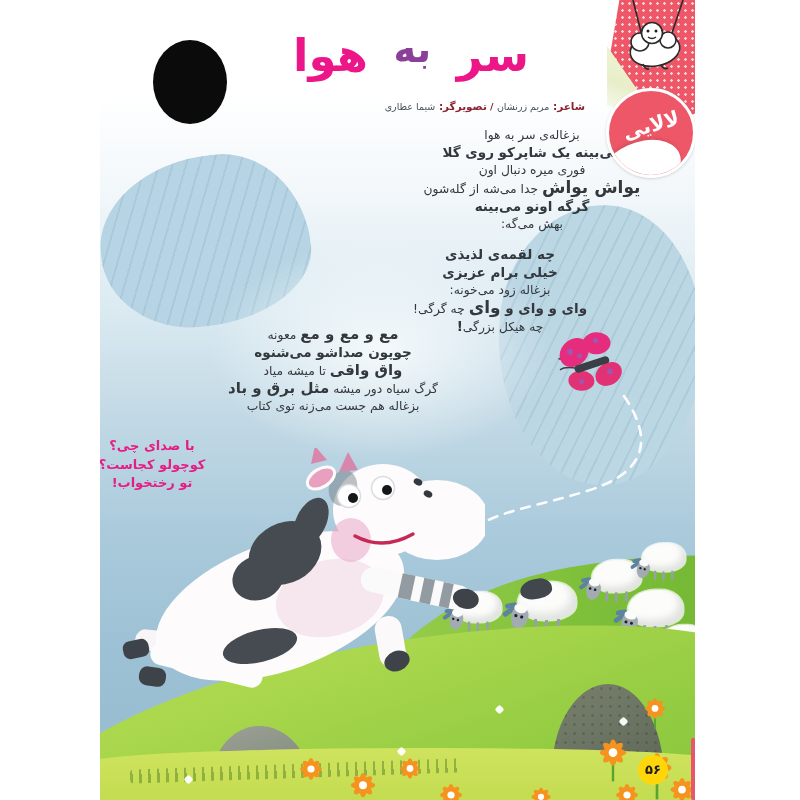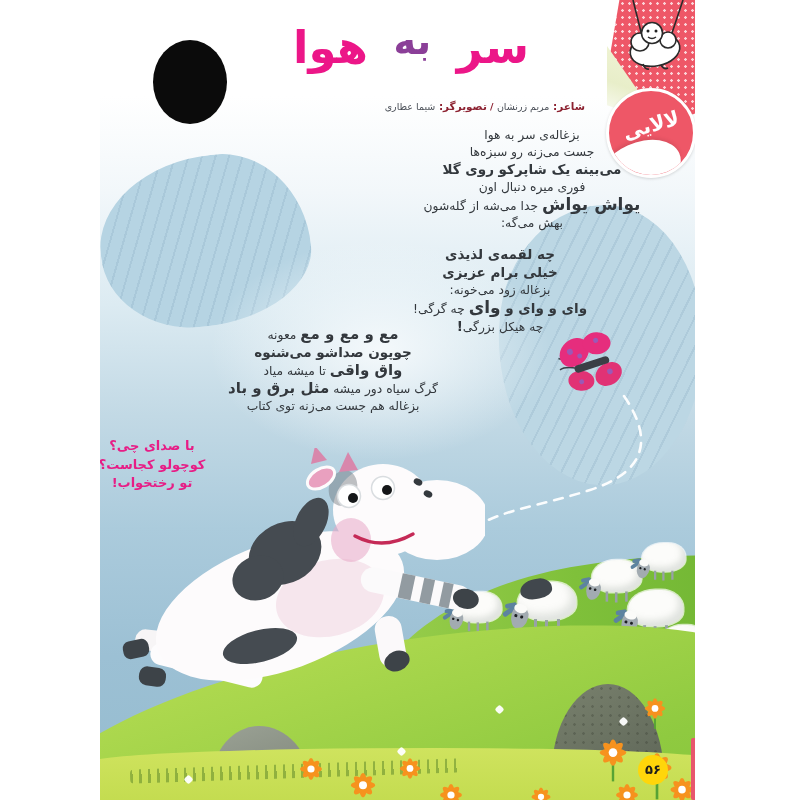--- a/index.html
+++ b/index.html
@@ -58,21 +58,21 @@
     box-shadow:11px 1px 0 #98a1a7,23px 0 0 #98a1a7}
   .sh-patch{position:absolute;left:2px;top:-3px;width:32px;height:20px;background:#41474d;
     border-radius:55% 45% 50% 50%/60% 55% 45% 50%;transform:rotate(-10deg);z-index:1}
   
   .goat-svg{position:absolute;left:15px;top:448px;z-index:10}
   .trail-svg{position:absolute;left:0;top:0;z-index:2;pointer-events:none}
   .butterfly-svg{position:absolute;left:452px;top:326px;z-index:3}
   
   .black-circle{position:absolute;left:53px;top:40px;width:74px;height:84px;background:#0b0b0b;
     border-radius:50%;z-index:21}
-  .title{position:absolute;left:141px;top:18px;width:340px;direction:rtl;text-align:center;
+  .title{position:absolute;left:141px;top:26px;width:340px;direction:rtl;text-align:center;
     font-size:45px;font-weight:800;z-index:20;letter-spacing:-1px;line-height:60px}
   .t-pink{color:#ec1688}
   .t-purple{color:#8b3f98;position:relative;top:-9px;margin:0 10px;font-size:.85em}
   .credits{position:absolute;left:140px;top:100px;width:345px;direction:rtl;text-align:right;
     font-size:9.5px;color:#4a4f57;z-index:20}
   .seg-c-maroon{color:#8c2130;font-weight:700}
   
   .corner{position:absolute;left:505px;top:0;width:90px;height:132px;z-index:21}
   .corner-pink{position:absolute;inset:0;background-color:#ee5767;
     background-image:radial-gradient(circle,rgba(255,255,255,.75) 1.1px,transparent 1.5px);
@@ -372,24 +372,24 @@
     </svg>
   </div>
 
   <div class="badge">
     <div class="badge-label">لالایی</div>
     <div class="badge-curl"></div>
   </div>
 
   <div class="stanza s1">
     <div class="pline">بزغاله‌ی سر به هوا</div>
-    <div class="pline">جست می‌زنه رو سبزه‌ها</div>
     <div class="pline"><span class="seg-b">می‌بینه یک شاپرکو روی گلا</span></div>
     <div class="pline">فوری میره دنبال اون</div>
     <div class="pline"><span class="seg-b seg-xl">یواش یواش</span><span> جدا می‌شه از گله‌شون</span></div>
+    <div class="pline"><span class="seg-b">گرگه اونو می‌بینه</span></div>
     <div class="pline">بهش می‌گه:</div>
   </div>
   <div class="stanza s2">
     <div class="pline"><span class="seg-b">چه لقمه‌ی لذیذی</span></div>
     <div class="pline"><span class="seg-b">خیلی برام عزیزی</span></div>
     <div class="pline">بزغاله زود می‌خونه:</div>
     <div class="pline"><span class="seg-b">وای و وای و </span><span class="seg-b seg-xl">وای</span><span> چه گرگی!</span></div>
     <div class="pline"><span>چه هیکل بزرگی</span><span class="seg-b">!</span></div>
   </div>
   <div class="stanza s3">

